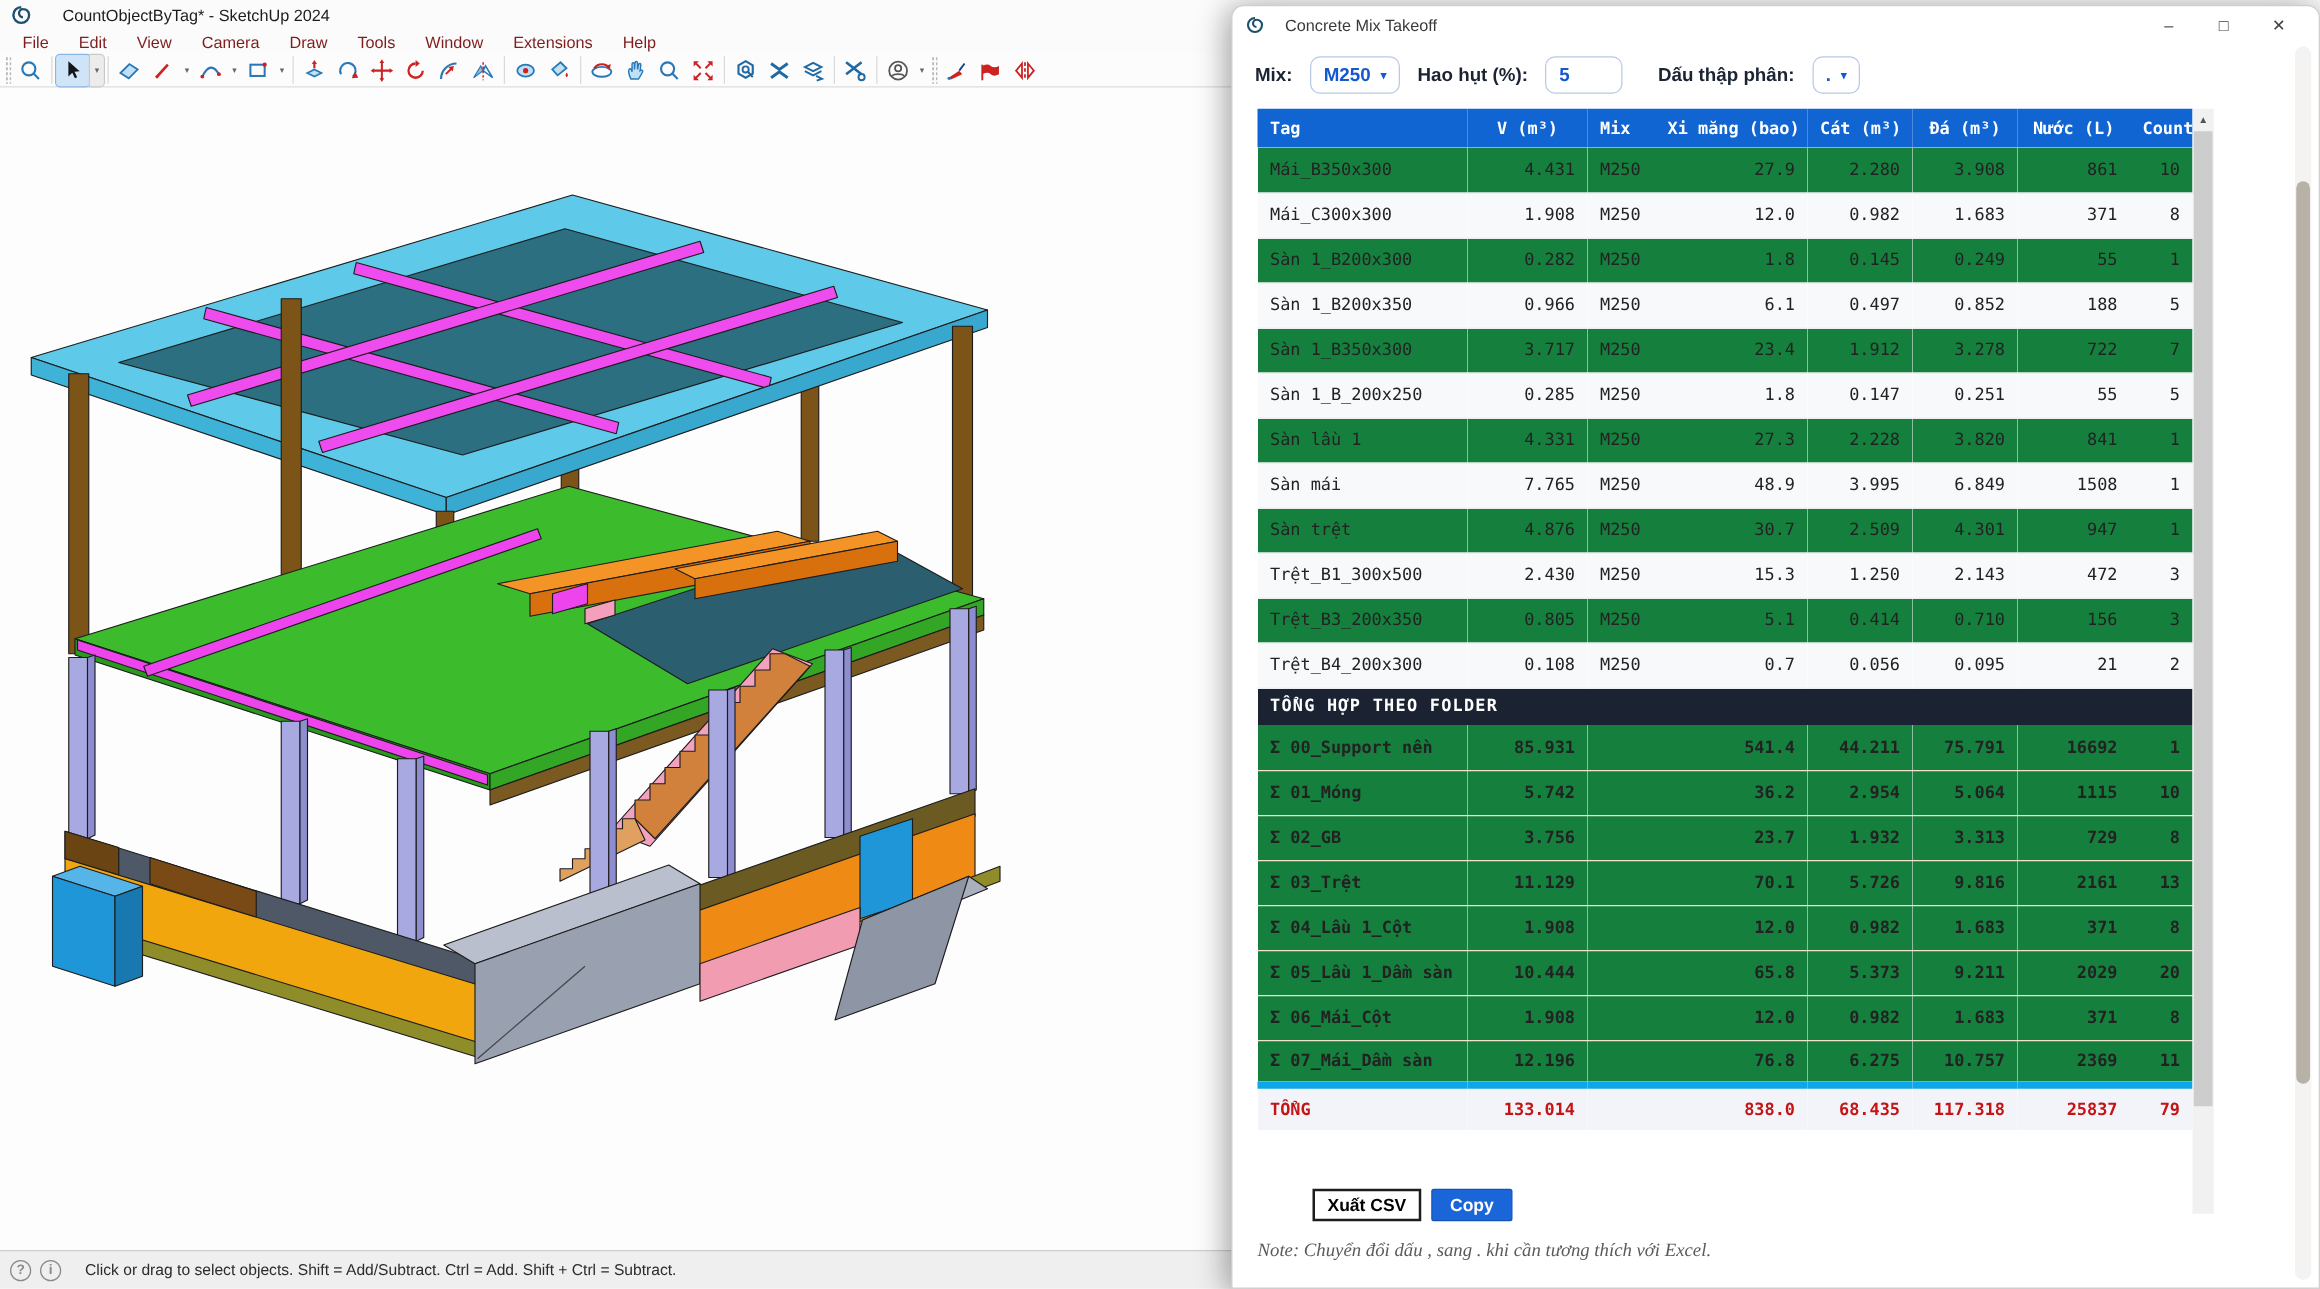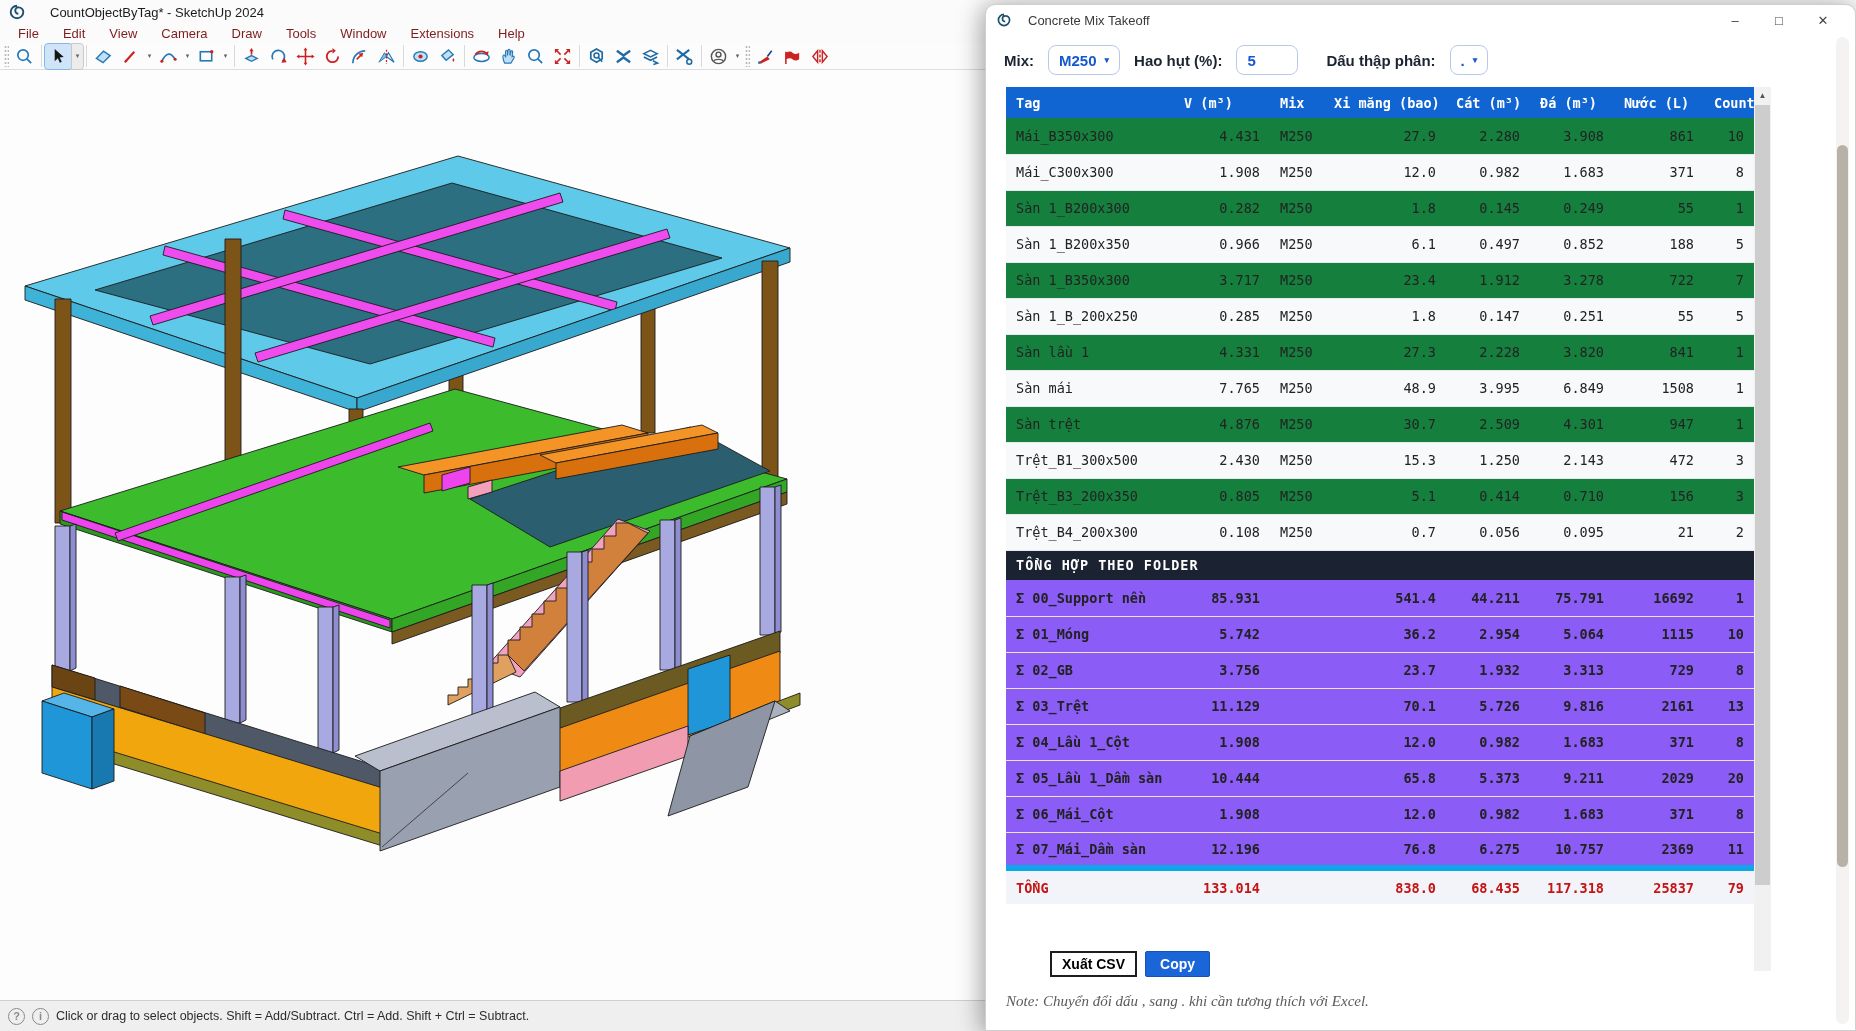--- a/index.html
+++ b/index.html
@@ -22,21 +22,21 @@
   .tdrop.boxed { background:#ececec; outline:1px solid #c9c9c9; height:25px; border-radius:0 3px 3px 0; }
 
   
   .viewport { position:absolute; left:0; top:71px; width:1856px; height:929px; background:#fdfdfd; }
 
   
   .statusbar { position:absolute; left:0; bottom:0; width:1856px; height:31px; background:#efefef;
     border-top:1px solid #cfcfcf; display:flex; align-items:center; gap:7px; padding-left:8px; }
   .sb-circle { width:17px; height:17px; border:1px solid #8a8a8a; border-radius:50%; color:#8a8a8a;
     font-size:11px; display:flex; align-items:center; justify-content:center; font-weight:bold; }
-  .sb-text { font-size:12.5px; color:#2c2c2c; }
+  .sb-text { font-size:12.5px; color:#2c2c2c; margin-left:12px; }
 
   
   .dialog { position:absolute; left:985px; top:4px; width:871px; height:1027px; background:#ffffff;
     border-radius:10px 10px 0 0; box-shadow:0 4px 30px rgba(0,0,0,.32), -6px 0 18px rgba(0,0,0,.10);
     border:1px solid #cfcfcf; }
   .dlg-titlebar { height:30px; display:flex; align-items:center; gap:16px; padding:0 10px; }
   .dlg-title { font-size:13px; color:#3a3a3a; }
   .dlg-winbtns { margin-left:auto; display:flex; }
   .dlg-winbtn { width:44px; height:28px; display:flex; align-items:center; justify-content:center;
     color:#444; font-size:13px; }
@@ -44,28 +44,28 @@
   .ctl-label { font-size:15px; font-weight:bold; color:#1b2433; }
   .ctl-box { border:1.5px solid #b9c9e6; border-radius:8px; height:30px; display:flex; align-items:center;
     gap:8px; padding:0 10px; color:#1558d0; font-weight:bold; font-size:15px; background:#fff; }
   .ctl-box .chev { font-size:9px; color:#1558d0; }
   .ctl-input { width:62px; justify-content:flex-start; }
 
   
   .table-wrap { position:absolute; left:20px; top:82px; width:766px; }
   table { border-collapse:collapse; width:748px; table-layout:fixed;
     font-family:"DejaVu Sans Mono", monospace; font-size:13.5px; color:#222; }
-  th { background:#1065d2; color:#fff; font-weight:bold; height:31px; padding:0 10px; text-align:left; white-space:nowrap; }
+  th { background:#1065d2; color:#fff; font-weight:bold; height:31px; padding:0 10px; text-align:center; white-space:nowrap; }
   td { height:36px; padding:0 10px; text-align:right; white-space:nowrap; overflow:hidden; }
   th.left, td.left { text-align:left; }
   tr.data-row { background:#15803d; }
   tr.data-row:nth-child(even) { background:#f8f9fb; }
   tr.data-row td { border-bottom:1px solid #e7e9ee; }
   tr.section-row td { background:#1b2333; color:#fff; font-weight:bold; height:30px; letter-spacing:1px; }
-  tr.summary-row { background:#8b5cf6; font-weight:bold;padding-left:12px; }
+  tr.summary-row { background:#15803d; font-weight:bold;padding-left:12px; }
   tr.summary-row td { border-bottom:1px solid #f0e4cd; }
   tr.total-row { background:#f3f3fa; font-weight:bold; color:#c41414; }
   tr.total-row td { border-top:6px solid #0ea5e9; }
 
   
   .mini-scroll { position:absolute; left:748px; top:0; width:17px; height:884px; background:#f1f1f1; }
   .mini-arrow { height:16px; display:flex; align-items:center; justify-content:center; font-size:8px; color:#555; }
   .mini-thumb { position:absolute; left:1px; top:18px; width:15px; height:780px; background:#cdcdcd; }
 
   

